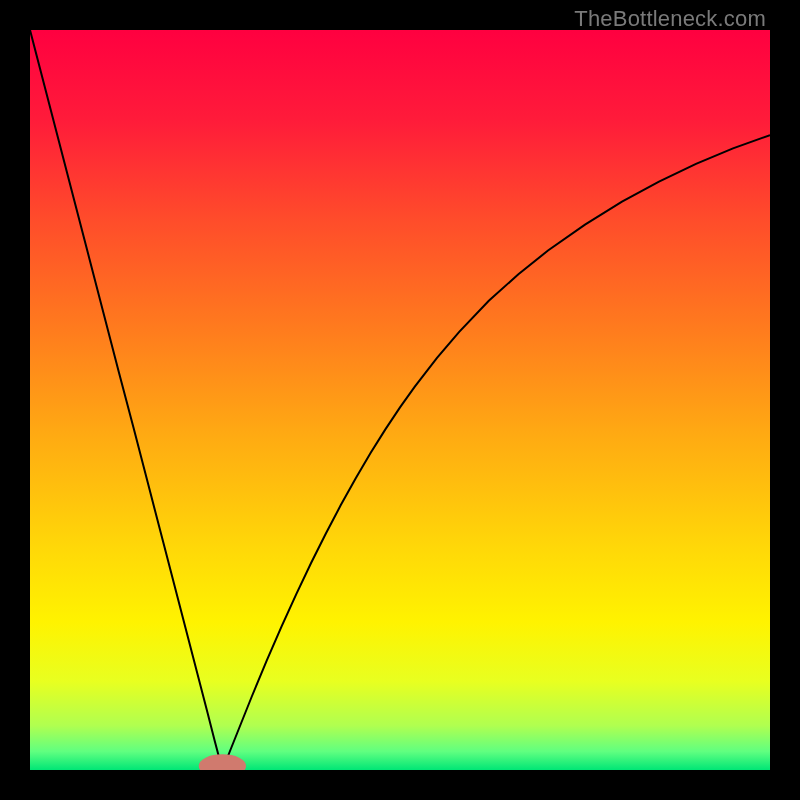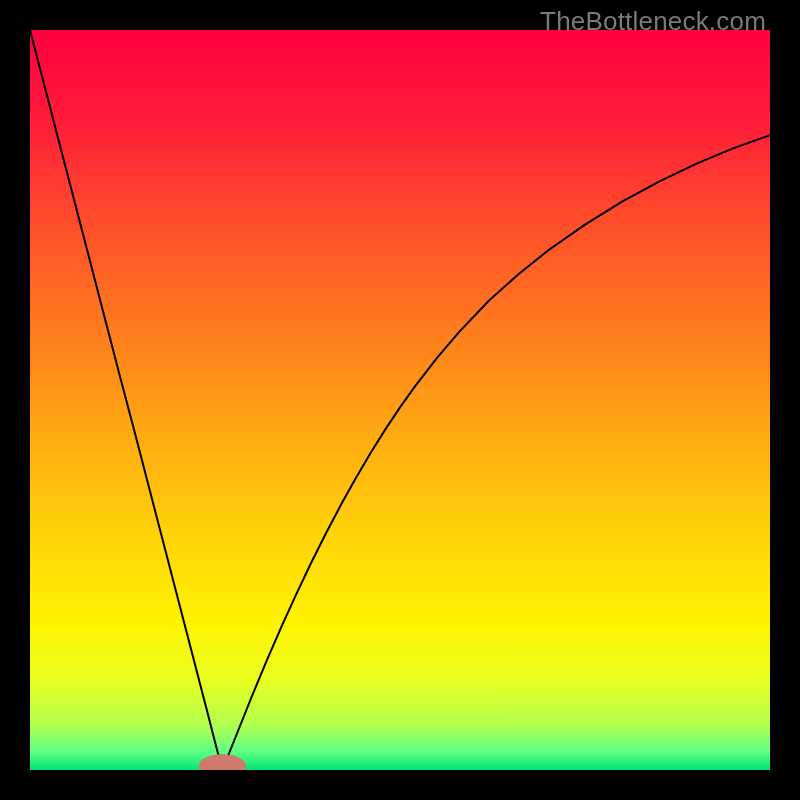--- a/index.html
+++ b/index.html
@@ -23,21 +23,21 @@
     top: 30px;
     width: 740px;
     height: 740px;
     overflow: hidden;
   }
   .watermark {
     position: absolute;
     top: 6px;
     right: 34px;
     color: #7a7a7a;
-    font-size: 26px;
+    font-size: 22px;
     font-weight: 500;
     letter-spacing: 0.2px;
     user-select: none;
   }
   svg { display: block; }
 </style>
 </head>
 <body>
 
 <div class="frame">

